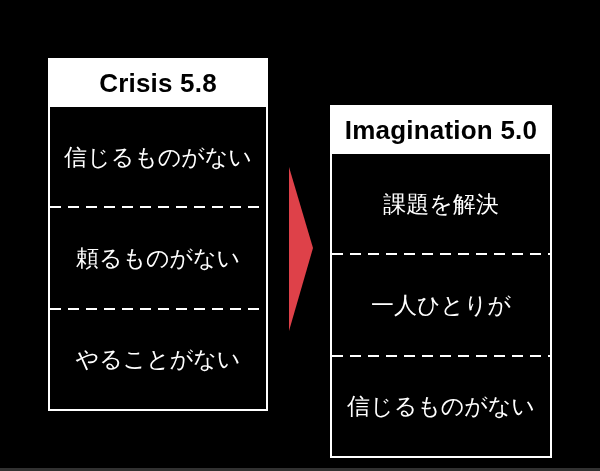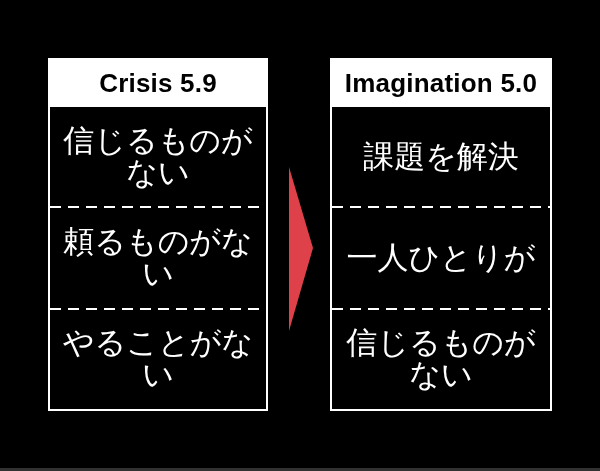--- a/index.html
+++ b/index.html
@@ -15,21 +15,21 @@
   .panel {
     position: absolute;
     top: 58px;
     height: 353px;
     border: 2px solid #ffffff;
     background: #000000;
     display: flex;
     flex-direction: column;
   }
   .panel-left  { left: 48px;  width: 220px; }
-  .panel-right { left: 330px; width: 222px; }
+  .panel-right { left: 330px; width: 222px; margin-top: 47px; }
   .panel-header {
     height: 47px;
     flex: 0 0 47px;
     background: #ffffff;
     color: #000000;
     display: flex;
     align-items: center;
     justify-content: center;
     font-size: 26px;
     font-weight: 600;
@@ -40,21 +40,21 @@
     display: flex;
     flex-direction: column;
   }
   .row {
     flex: 1 1 0;
     display: flex;
     flex-direction: column;
     align-items: center;
     justify-content: center;
     color: #ffffff;
-    font-size: 31px;
+    font-size: 23px;
     font-weight: 500;
     line-height: 32px;
     text-align: center;
   }
   .sep {
     flex: 0 0 2px;
     height: 2px;
     background: repeating-linear-gradient(90deg,
       #ffffff 0px, #ffffff 11px,
       transparent 11px, transparent 18px);
@@ -72,21 +72,21 @@
     width: 100%; height: 3px;
     background: #313131;
   }
 </style>
 </head>
 <body>
 
 <div class="stage">
 
   <div class="panel panel-left">
-    <div class="panel-header">Crisis 5.9</div>
+    <div class="panel-header">Crisis 5.8</div>
     <div class="panel-body">
       <div class="row">
         <span>信じるものがない</span>
       </div>
       <div class="sep"></div>
       <div class="row">
         <span>頼るものがない</span>
       </div>
       <div class="sep"></div>
       <div class="row">

